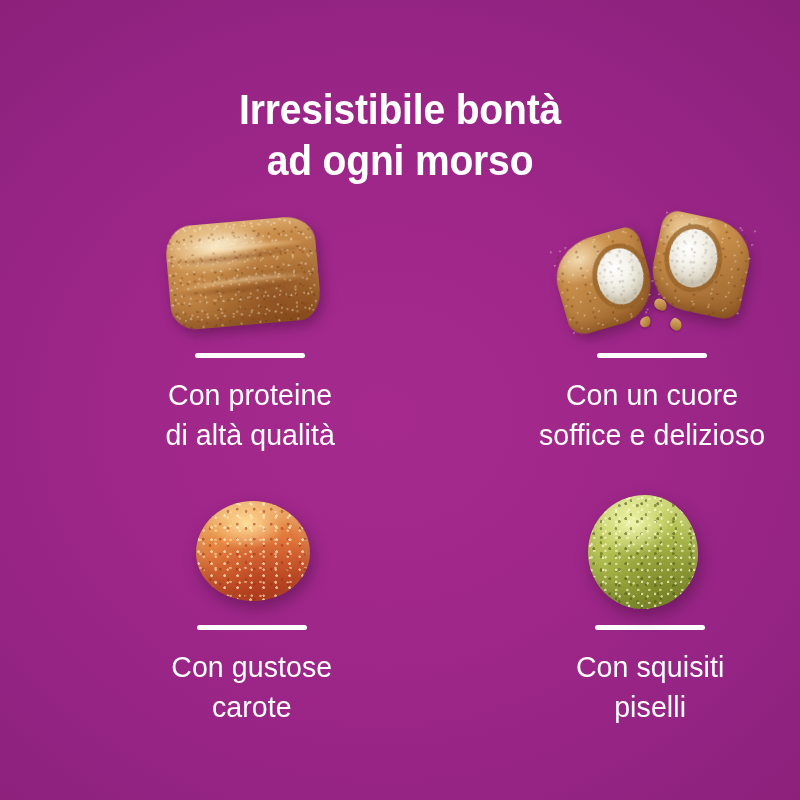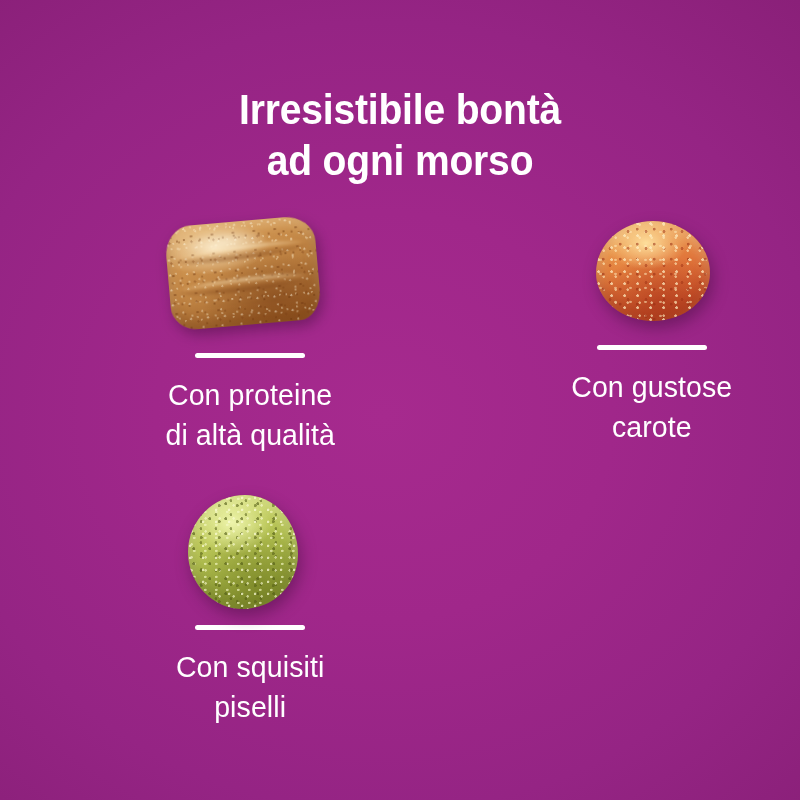--- a/index.html
+++ b/index.html
@@ -315,20 +315,44 @@
           <div class="hl"></div>
         </div>
       </div>
       <div class="rule"></div>
       <div class="caption">
         <span class="line">Con proteine</span>
         <span class="line">di altà qualità</span>
       </div>
     </div>
 
+    <div class="cell col-r row-1">
+      <div class="art">
+        <div class="biscuit-split">
+          <div class="half left">
+            <div class="shell"></div>
+            <div class="grain"></div>
+            <div class="filling"></div>
+          </div>
+          <div class="half right">
+            <div class="shell"></div>
+            <div class="grain"></div>
+            <div class="filling"></div>
+          </div>
+          <div class="crumb c1"></div>
+          <div class="crumb c2"></div>
+          <div class="crumb c3"></div>
+        </div>
+      </div>
+      <div class="rule"></div>
+      <div class="caption">
+        <span class="line">Con un cuore</span>
+        <span class="line">soffice e delizioso</span>
+      </div>
+    </div>
 
     <div class="cell col-r row-2">
       <div class="art">
         <div class="kibble kibble-carrot">
           <div class="skin"></div>
           <div class="speck"></div>
         </div>
       </div>
       <div class="rule"></div>
       <div class="caption">

